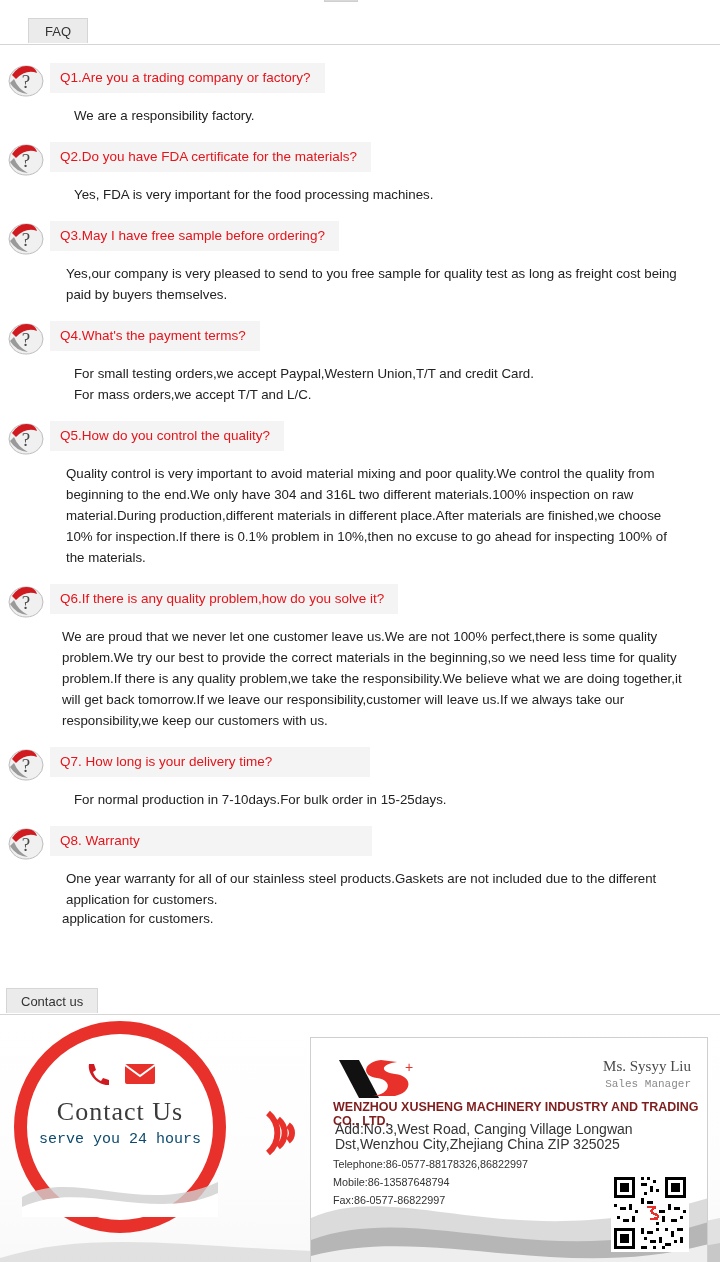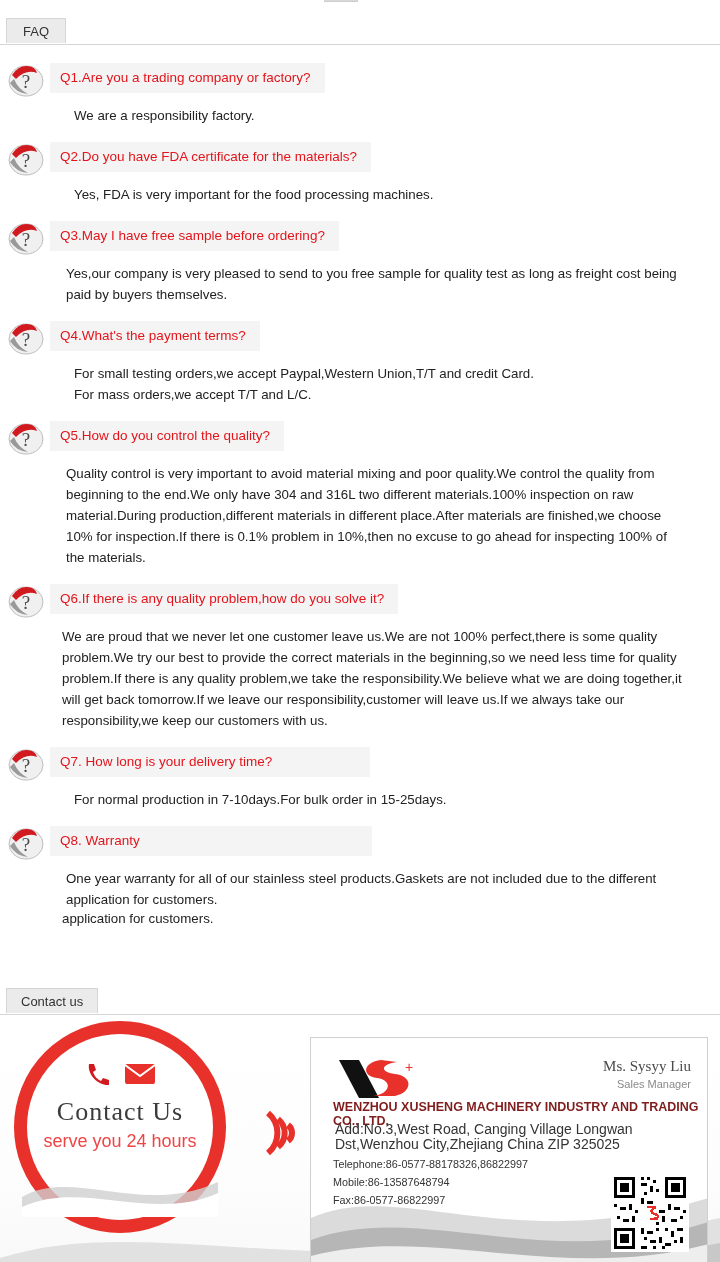--- a/index.html
+++ b/index.html
@@ -30,20 +30,21 @@
     background: #d9d9d9;
     border: 1px solid #cfcfcf;
   }
 
   
   .section-tab-row {
     position: relative;
     height: 27px;
     border-bottom: 1px solid #d5d5d5;
     margin: 0 0 0 0;
+    padding-left: 22px;
   }
   .section-tab {
     display: inline-block;
     margin-left: 6px;
     padding: 5px 16px 4px 16px;
     font-size: 13px;
     color: #333;
     background: #ebebeb;
     border: 1px solid #d5d5d5;
     border-bottom: none;
@@ -154,24 +155,24 @@
     left: 0; right: 0; top: 76px;
     text-align: center;
   }
   .circle-title {
     font-size: 26px;
     color: #3b3b3b;
     font-family: "Liberation Serif", serif;
     letter-spacing: 1px;
   }
   .circle-sub {
-    font-size: 18px;
-    color: #ef4444;
+    font-size: 15px;
+    color: #0c4a6e;
     margin-top: 4px;
-    font-family: Liberation Sans, sans-serif;
+    font-family: Liberation Mono, monospace;
   }
   .circle-icons {
     position: absolute;
     left: 0; right: 0; top: 38px;
     text-align: center;
     height: 34px;
   }
   .circle-icons svg { display: inline-block; vertical-align: middle; }
 
   .signal {
@@ -200,21 +201,21 @@
     position: absolute; right: 16px; top: 20px;
     text-align: right;
   }
   .person-name {
     font-size: 15px; color: #4a4a4a;
     font-family: "Liberation Serif", serif;
   }
   .person-role {
     font-size: 11px; color: #8a8a8a;
     margin-top: 3px;
-    font-family: Liberation Sans, sans-serif;
+    font-family: Liberation Mono, monospace;
   }
   .company {
     position: absolute;
     left: 22px; top: 62px;
     right: 8px;
     font-size: 12.5px;
     font-weight: bold;
     color: #7f1d1d;
   }
   .addr {

